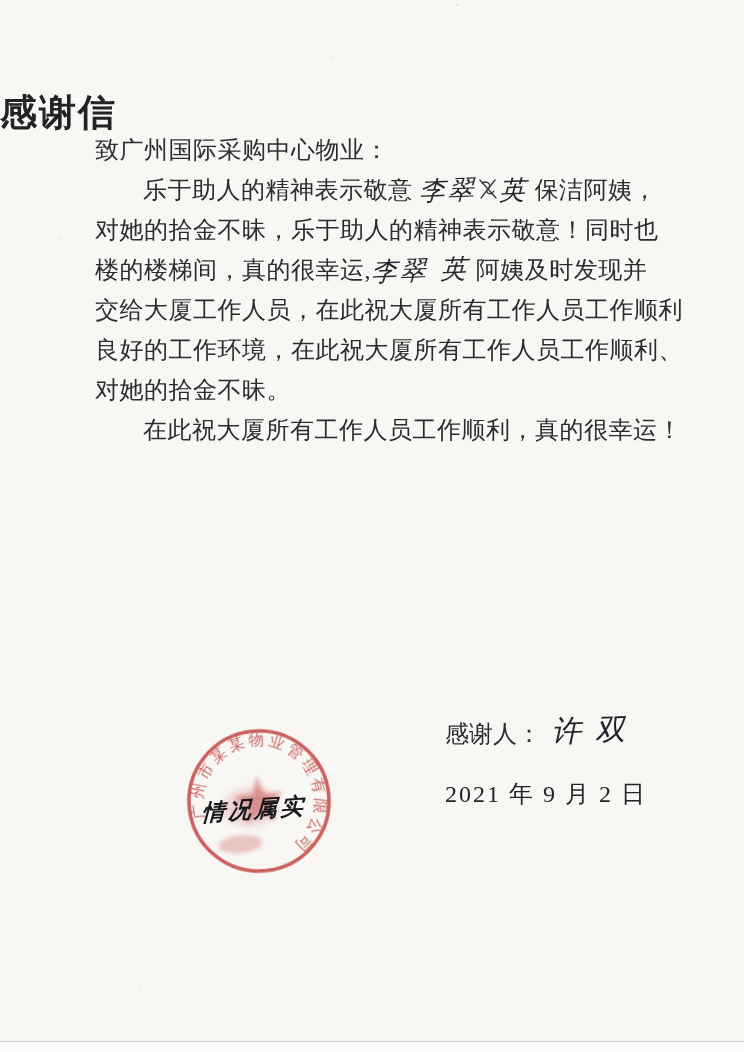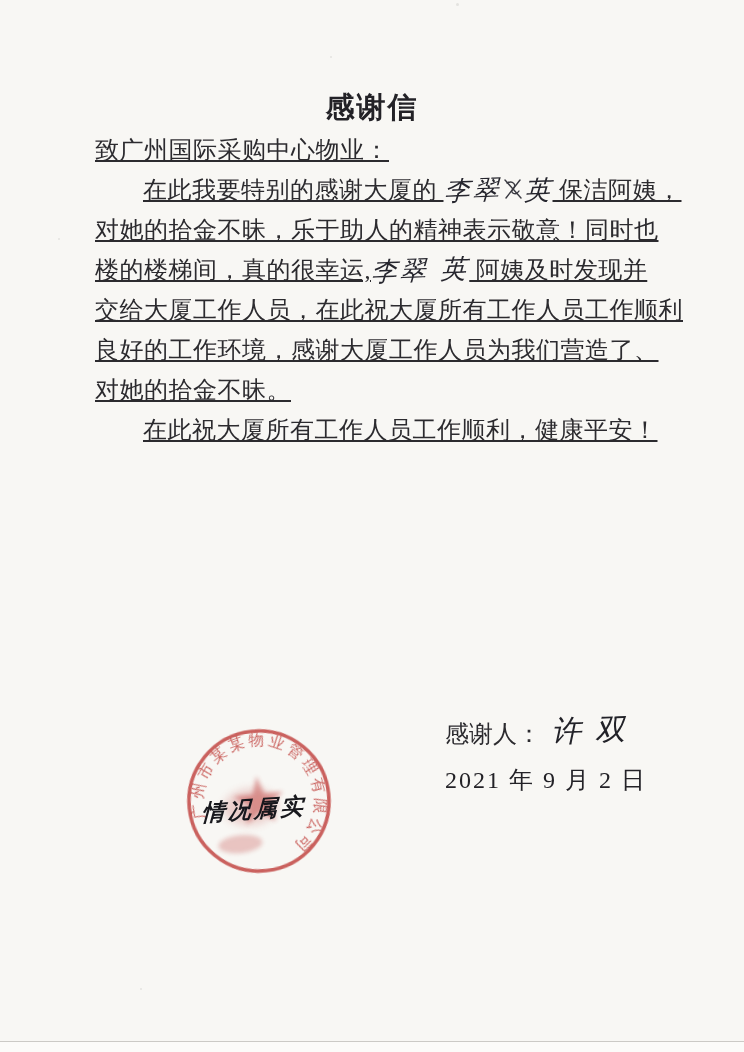--- a/index.html
+++ b/index.html
@@ -6,31 +6,30 @@
   .paper{
     position:relative;
     width:744px;height:1052px;
     background:#f8f7f4;
     overflow:hidden;
     font-family:"Liberation Serif","DejaVu Serif",serif;
     color:#2c2b2f;
   }
   .title{
     position:absolute;left:0;top:88px;width:744px;
-    margin:0;text-align:center;
-    font-size:29px;font-weight:600;letter-spacing:2px;color:#232227;
+    margin:0;
+    font-size:37px;font-weight:600;letter-spacing:2px;color:#232227;
   }
   .body-block{
     position:absolute;left:95px;top:130px;width:566px;
   }
   .line{
     height:40px;line-height:40px;
     font-size:24px;white-space:nowrap;
     letter-spacing:0.5px;
-    text-decoration:underline;
   }
   .ind2{padding-left:48px;}
   .ind4{padding-left:94px;}
   .hw{
     font-family:"DejaVu Sans","Liberation Sans",sans-serif;
     font-style:italic;
     color:#26262e;
     display:inline-block;
     transform:rotate(-2deg) skewX(-4deg);
     font-size:26px;
@@ -44,21 +43,21 @@
     font-family:"DejaVu Sans","Liberation Sans",sans-serif;
     font-style:italic;
     display:inline-block;
     transform:rotate(-2deg);
     font-size:30px;
     letter-spacing:14px;
     margin-left:10px;
     vertical-align:2px;
     color:#222228;
   }
-  .date-row{font-size:24px;line-height:36px;letter-spacing:2px;margin-top:6px;color:#232227;}
+  .date-row{font-size:24px;line-height:36px;letter-spacing:2px;margin-top:20px;color:#232227;}
   .stamp{position:absolute;left:178px;top:720px;transform:rotate(-6deg);}
   .stamp-overlay{
     position:absolute;left:202px;top:794px;
     font-family:"DejaVu Sans","Liberation Sans",sans-serif;
     font-style:italic;font-weight:600;
     font-size:23px;letter-spacing:3px;
     color:#17171c;
     transform:rotate(-4deg) skewX(-6deg);
     white-space:nowrap;
   }
@@ -71,45 +70,45 @@
 
 <div class="paper">
 
   <h1 class="title">感谢信</h1>
 
   <div class="body-block">
     <div class="line">
       <span>致广州国际采购中心物业：</span>
     </div>
     <div class="line ind2">
-      <span>在此我要特别的感谢大厦的 </span><span class="hw">李翠</span><span class="scribble"><svg width="20" height="26" viewBox="0 0 20 26">
+      <span>乐于助人的精神表示敬意 </span><span class="hw">李翠</span><span class="scribble"><svg width="20" height="26" viewBox="0 0 20 26">
             <g fill="none" stroke="#3a3a42" stroke-width="1.4" stroke-linecap="round">
               <path d="M4 7 C10 4 14 9 10 13 C6 17 13 20 16 15"></path>
               <path d="M2 4 L18 22"></path>
               <path d="M17 4 L3 22"></path>
             </g>
           </svg></span><span class="hw">英</span><span> 保洁阿姨，</span>
     </div>
     <div class="line">
       <span>对她的拾金不昧，乐于助人的精神表示敬意！同时也</span>
     </div>
     <div class="line">
       <span>楼的楼梯间，真的很幸运,</span><span class="hw">李翠 英</span><span> 阿姨及时发现并</span>
     </div>
     <div class="line">
       <span>交给大厦工作人员，在此祝大厦所有工作人员工作顺利</span>
     </div>
     <div class="line">
-      <span>良好的工作环境，感谢大厦工作人员为我们营造了、</span>
+      <span>良好的工作环境，在此祝大厦所有工作人员工作顺利、</span>
     </div>
     <div class="line">
       <span>对她的拾金不昧。</span>
     </div>
     <div class="line ind2">
-      <span>在此祝大厦所有工作人员工作顺利，健康平安！</span>
+      <span>在此祝大厦所有工作人员工作顺利，真的很幸运！</span>
     </div>
   </div>
 
   <div class="sig-block">
     <div class="sig-row">
       <span>感谢人：</span><span class="sig-name">许双</span>
     </div>
     <div class="date-row">2021 年 9 月 2 日</div>
   </div>
 

